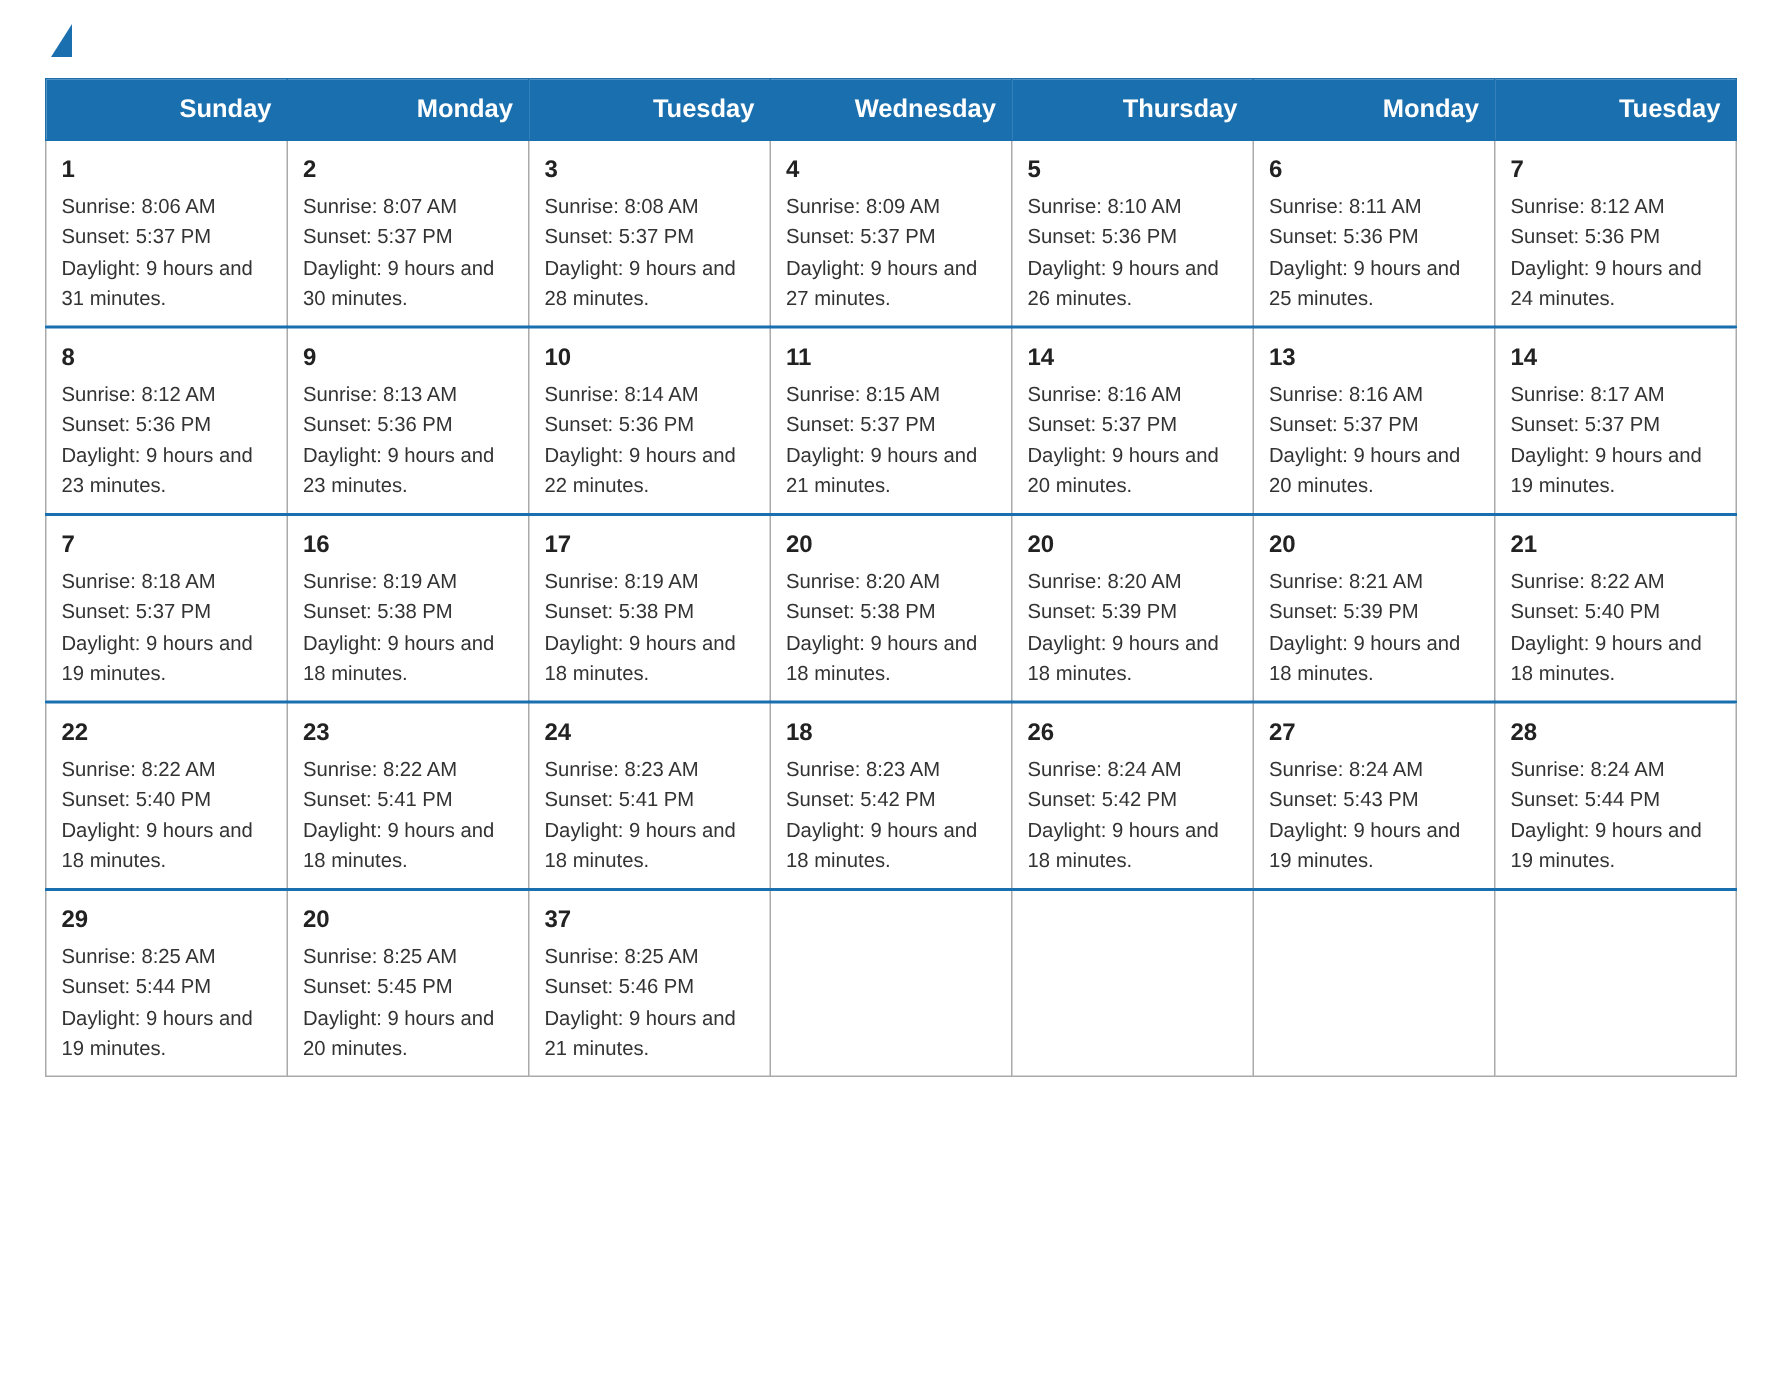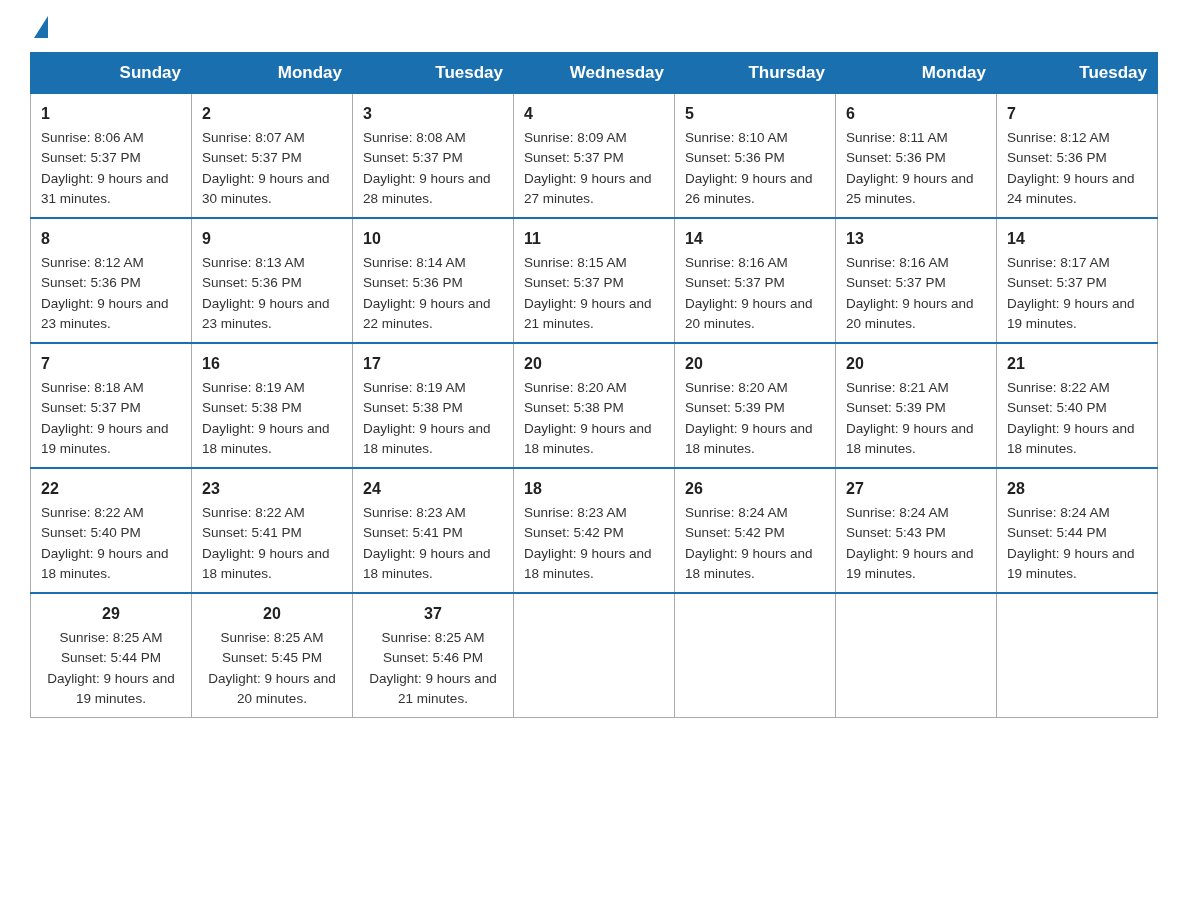--- a/index.html
+++ b/index.html
@@ -91,21 +91,20 @@
       font-weight: bold;
       color: #222;
       display: block;
       margin-bottom: 2px;
     }
     tbody tr {
       border-bottom: 2px solid #1a6faf;
     }
     tbody tr:last-child {
       border-bottom: none;
-      text-align: center;
     }
     .empty-cell {
       background: #fff;
     }
   </style>
 </head>
 <body>
 
 <div class="header">
   <div class="logo">

